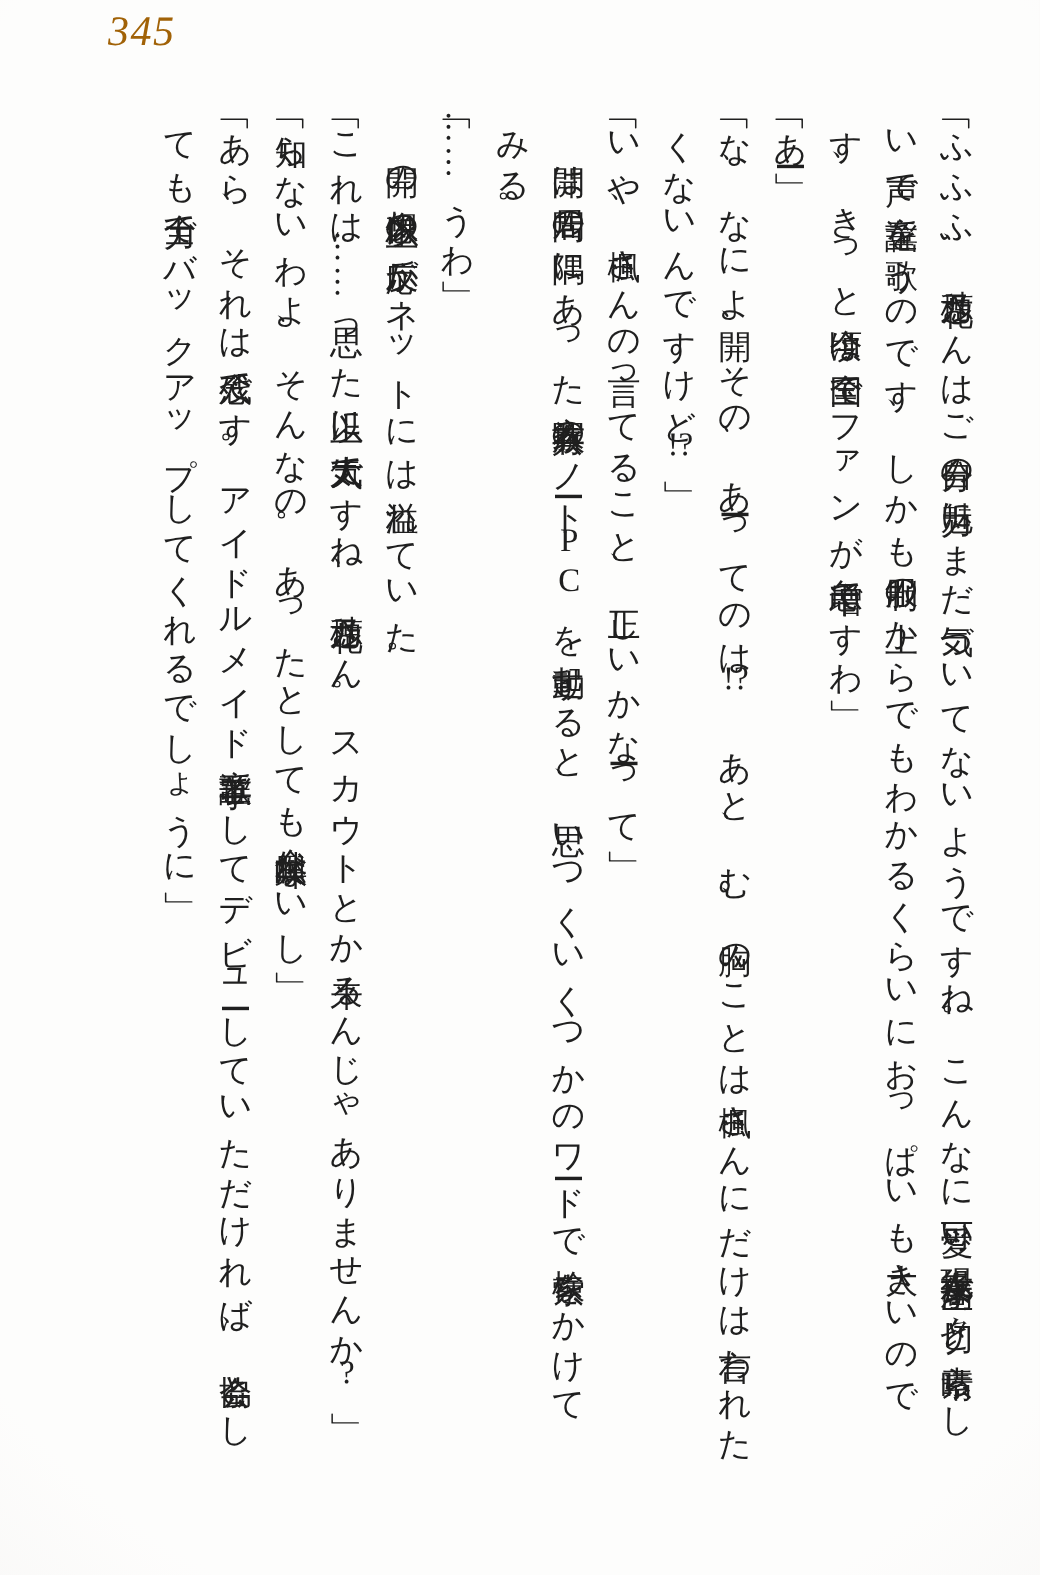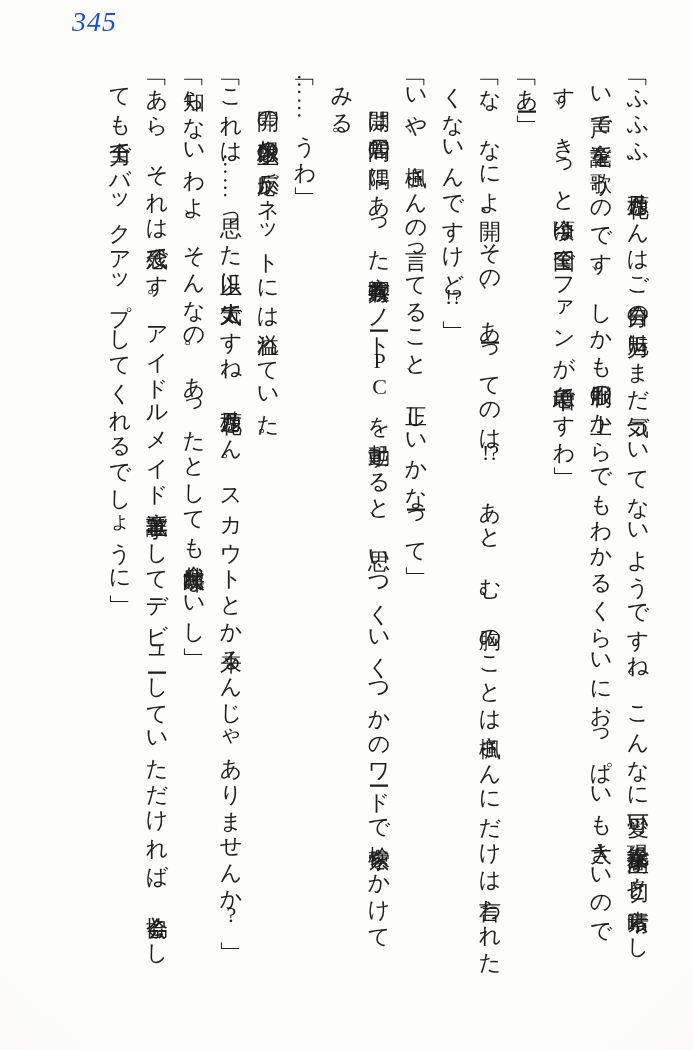--- a/index.html
+++ b/index.html
@@ -23,21 +23,21 @@
     background:
       radial-gradient(ellipse 120% 100% at 50% 45%, rgba(255,255,255,0.6) 60%, rgba(0,0,0,0.05) 100%);
     pointer-events: none;
   }
   .page-number {
     position: absolute;
     top: 6px;
     left: 72px;
     font-size: 28px;
     font-style: italic;
-    color: #1d4ed8;
+    color: #a16207;
     letter-spacing: 1px;
   }
   .text-block {
     position: absolute;
     top: 72px;
     right: 36px;
     height: 892px;
     writing-mode: vertical-rl;
     text-orientation: mixed;
     font-size: 22px;

